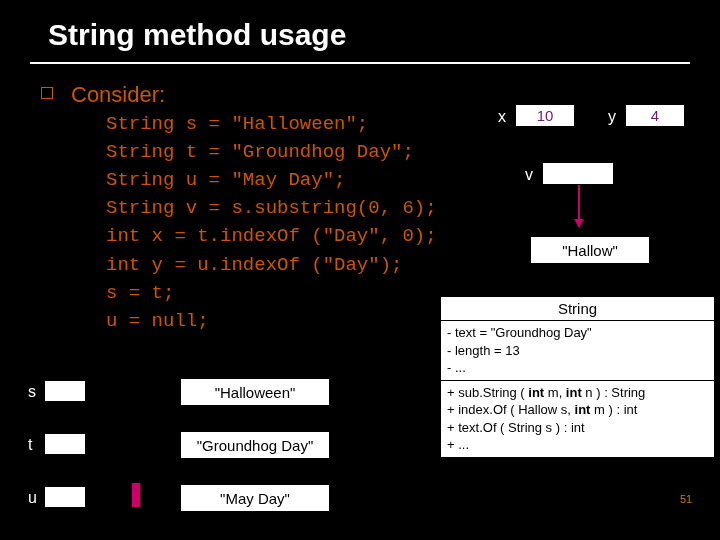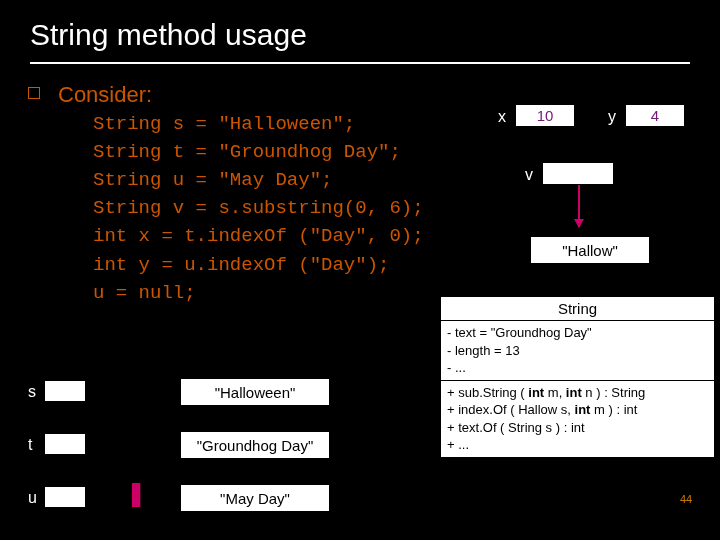--- a/index.html
+++ b/index.html
@@ -10,31 +10,32 @@
     height: 540px;
     overflow: hidden;
     font-family: Arial, sans-serif;
     position: relative;
   }
   .title-area {
     padding: 18px 30px 6px 30px;
   }
   .title {
     font-size: 30px;
-    font-weight: normal;
+    font-weight: bold;
     color: #fff;
+    margin-left: 18px;
   }
   .title-underline {
     margin: 4px 30px 0 30px;
     height: 2px;
     background: #fff;
   }
   .content {
     position: relative;
-    padding: 18px 0 0 28px;
+    padding: 18px 0 0 41px;
   }
   .bullet-row {
     display: flex;
     align-items: flex-start;
   }
   .bullet {
     width: 12px;
     height: 12px;
     border: 1.5px solid #cc5500;
     margin-right: 18px;
@@ -154,20 +155,21 @@
     <div class="bullet"></div>
     <div class="consider">Consider:</div>
   </div>
   <div class="code-block">
     <div class="code-line">String s = "Halloween";</div>
     <div class="code-line">String t = "Groundhog Day";</div>
     <div class="code-line">String u = "May Day";</div>
     <div class="code-line">String v = s.substring(0, 6);</div>
     <div class="code-line">int x = t.indexOf ("Day", 0);</div>
     <div class="code-line">int y = u.indexOf ("Day");</div>
+    <div class="code-line">s = t;</div>
     <div class="code-line">u = null;</div>
   </div>
 </div>
 
 <div class="var-label" style="left:498px; top:108px;">x</div>
 <div class="value-box" style="left:515px; top:104px; width:60px; height:23px;">10</div>
 
 <div class="var-label" style="left:608px; top:108px;">y</div>
 <div class="value-box" style="left:625px; top:104px; width:60px; height:23px;">4</div>
 
@@ -206,13 +208,13 @@
       <span>+ sub.String ( </span><b>int</b><span> m, </span><b>int</b><span> n ) : String</span>
     </div>
     <div>
       <span>+ index.Of ( Hallow s, </span><b>int</b><span> m ) : int</span>
     </div>
     <div>+ text.Of ( String s ) : int</div>
     <div>+ ...</div>
   </div>
 </div>
 
-<div class="pagenum" style="left:680px; top:493px;">44</div>
+<div class="pagenum" style="left:680px; top:493px;">51</div>
 
 </body></html>

